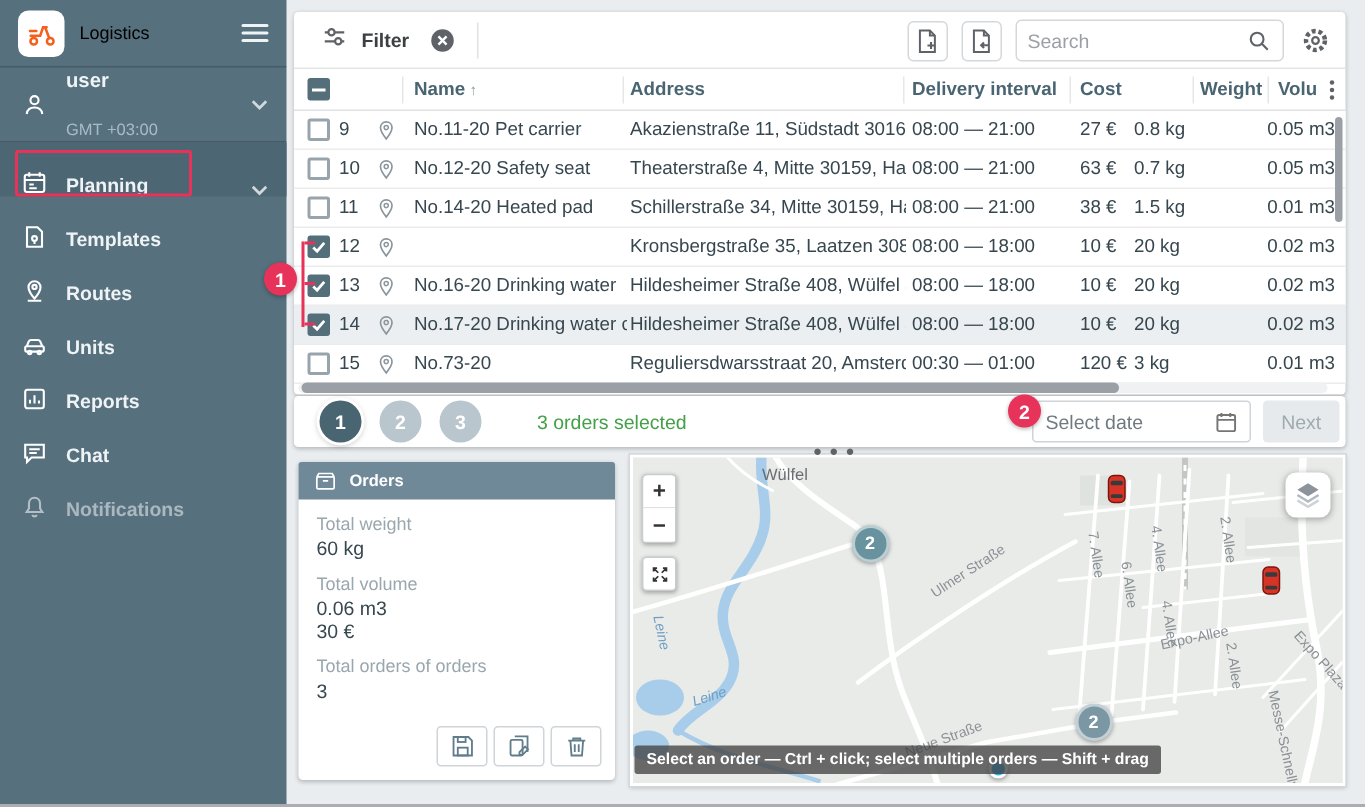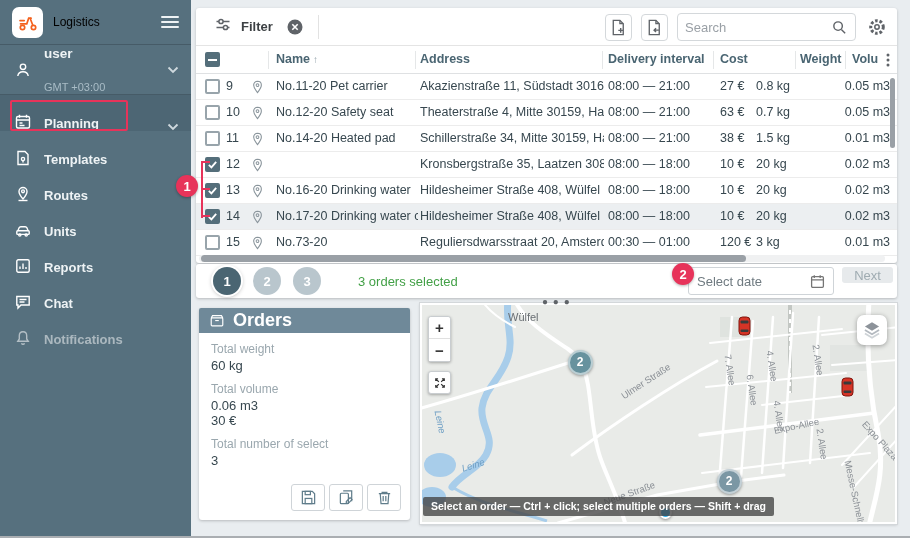--- a/index.html
+++ b/index.html
@@ -68,25 +68,25 @@
   .hscroll .thumb { position:absolute; left:2px; top:0; width:545px; height:7px; background:#9aa0a6; border-radius:4px; cursor:grab; }
   .vscroll { position:absolute; right:2px; top:70px; width:5px; height:70px; background:#9aa0a6; border-radius:3px; cursor:grab; }
 
   
   .pag-card { left:196px; top:264px; width:701px; height:34px; display:flex; align-items:center; }
   #pages { display:flex; gap:12px; margin-left:17px; }
   .pg { width:28px; height:28px; border-radius:50%; background:#b9c6cd; color:#fff; font-weight:700; font-size:13px; display:flex; align-items:center; justify-content:center; cursor:pointer; }
   .pg.active { background:#4a6572; box-shadow:0 0 0 2px #fff, 0 1px 5px rgba(0,0,0,.45); }
   .sel-green { margin-left:37px; color:#43a047; font-size:13px; }
   .date-input { position:absolute; left:492px; top:3px; width:146px; height:28px; border:1px solid #cfd4d8; border-radius:3px; background:#fff; display:flex; align-items:center; justify-content:space-between; padding:0 8px; color:#6f7a80; font-size:13px; cursor:pointer; }
-  .next-btn { position:absolute; left:646px; top:3px; width:51px; height:16px; background:#e7eaec; border:none; border-radius:3px; color:#9fabb1; font-size:13px; font-family:inherit; }
+  .next-btn { position:absolute; left:646px; top:3px; width:51px; height:28px; background:#e7eaec; border:none; border-radius:3px; color:#9fabb1; font-size:13px; font-family:inherit; }
 
   
   .sum-card { left:199px; top:308px; width:211px; height:212px; }
-  .sum-head { height:25px; background:#6f8999; color:#fff; display:flex; align-items:center; gap:8px; padding:0 10px; font-size:18px; font-weight:700; border-radius:2px 2px 0 0; }
+  .sum-head { height:25px; background:#6f8999; color:#fff; display:flex; align-items:center; gap:8px; padding:0 10px; font-size:11px; font-weight:700; border-radius:2px 2px 0 0; }
   .f-label { color:#9aa7ae; font-size:12px; margin:9px 12px 2px; }
   .f-value { color:#37474f; font-size:13px; margin:0 12px; }
   .sum-actions { position:absolute; right:9px; bottom:9px; display:flex; gap:4px; }
   .sum-actions button { width:34px; height:27px; background:#fff; border:1px solid #cfd4d8; border-radius:3px; display:flex; align-items:center; justify-content:center; cursor:pointer; }
 
   
   .map-card { position:absolute; left:420px; top:303px; width:477px; height:221px; background:#e9ebe8; border:2px solid #fff; outline:1px solid #d3d7da; box-shadow:0 1px 3px rgba(0,0,0,.2); }
   .map-viewport { position:absolute; inset:0; overflow:hidden; }
   .dots-handle { position:absolute; left:120px; top:-9px; color:#5f6368; font-size:10px; letter-spacing:1px; z-index:6; }
   .map-lbl { position:absolute; font-size:9.5px; color:#8b9096; white-space:nowrap; transform-origin:0 50%; }
@@ -451,21 +451,21 @@
           </svg>
       </span>
       <span>Orders</span>
     </header>
     <div id="fields">
         <div class="f-label">Total weight</div>
         <div class="f-value">60 kg</div>
         <div class="f-label">Total volume</div>
         <div class="f-value">0.06 m3</div>
         <div class="f-value">30 €</div>
-        <div class="f-label">Total number of select</div>
+        <div class="f-label">Total orders of orders</div>
         <div class="f-value">3</div>
       </div>
     <div class="sum-actions">
       <button>
         <svg width="17" height="17" viewBox="0 0 18 18" fill="none" stroke="#607d8b" stroke-width="1.3">
             <path d="M2.5 2.5h10.5L15.5 5v10.5H2.5z"></path>
             <rect x="5.5" y="10" width="7" height="5.5"></rect>
             <rect x="5.5" y="2.5" width="5.5" height="3.5"></rect>
           </svg>
       </button>

